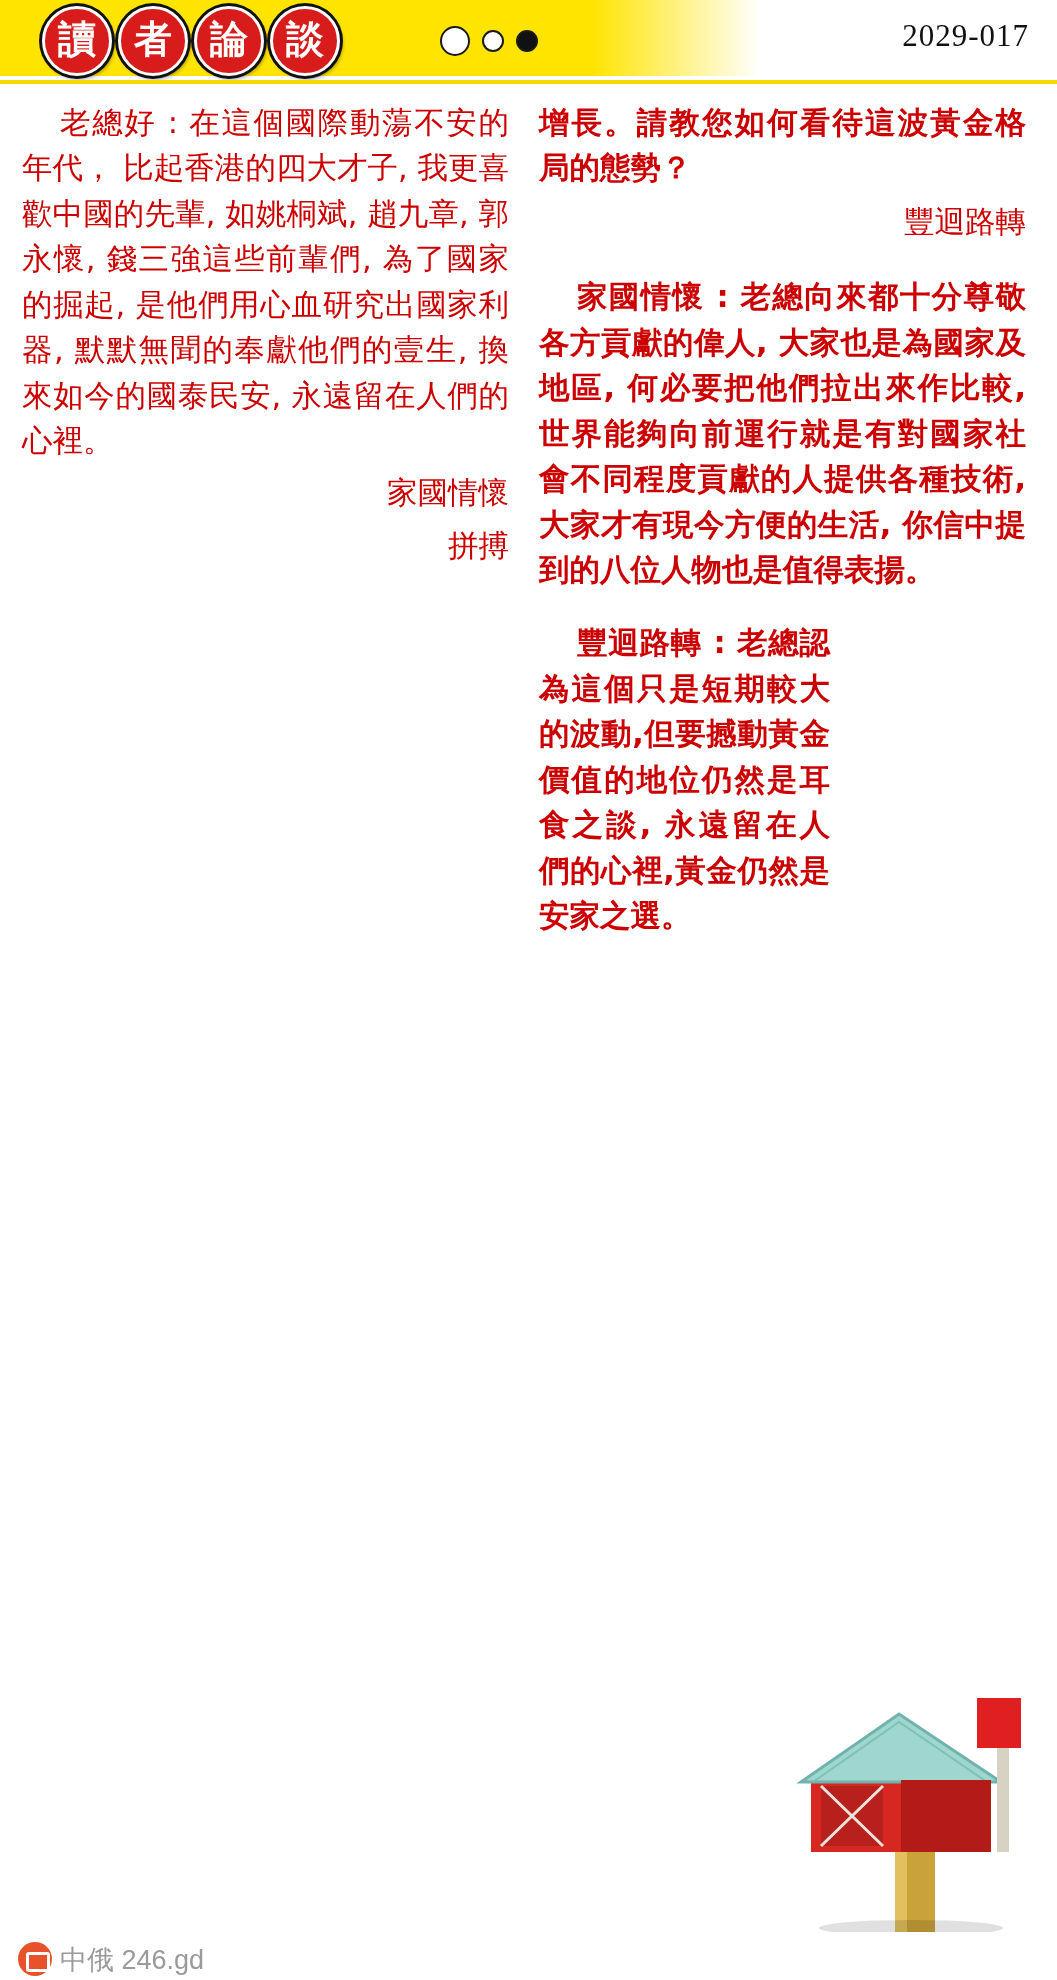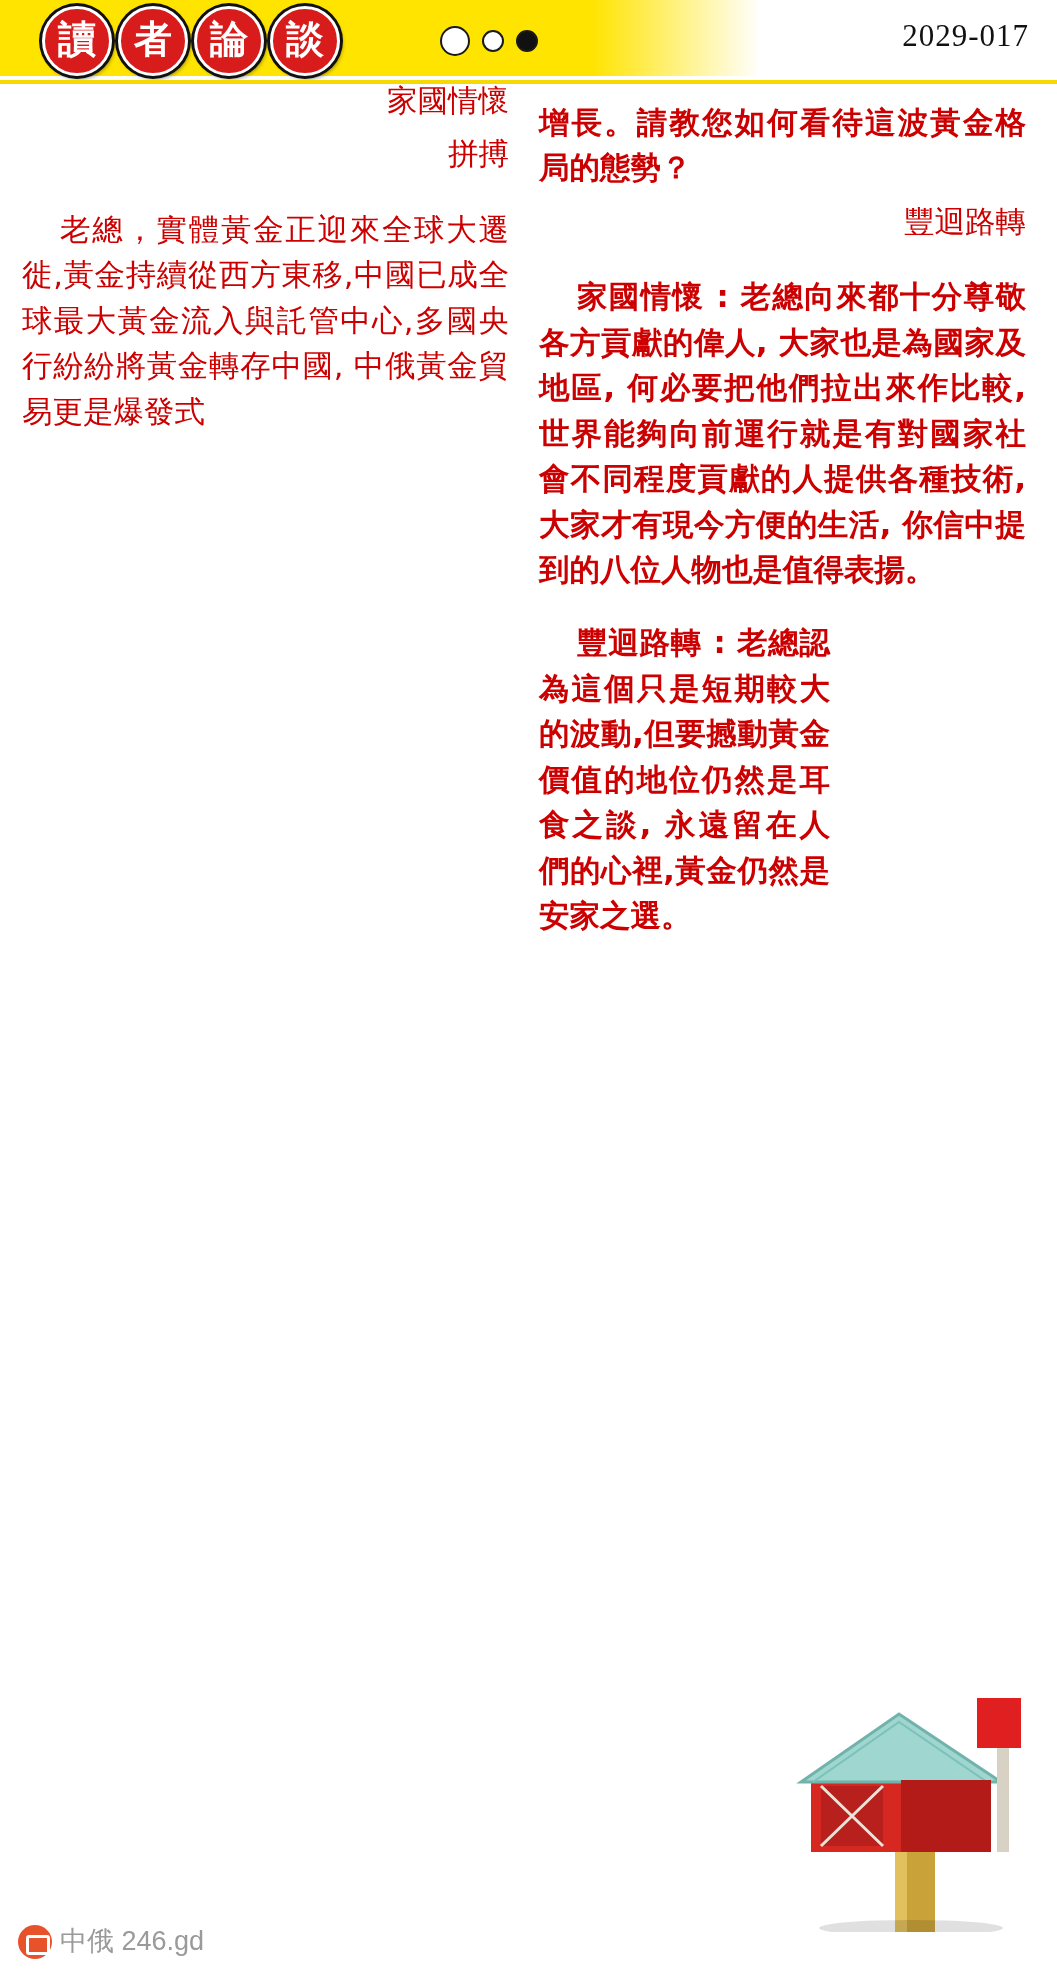--- a/index.html
+++ b/index.html
@@ -131,23 +131,23 @@
     bottom: 52px;
     width: 260px;
     height: 270px;
     pointer-events: none;
   }
 
   
   .watermark {
     position: absolute;
     left: 14px;
-    bottom: 22px;
-    display: flex;
-    align-items: flex-end;
+    bottom: 3px;
+    display: flex;
+    align-items: flex-start;
     gap: 8px;
     background: rgba(255,255,255,.55);
     padding: 3px 10px 3px 4px;
     border-radius: 4px;
   }
   .wm-badge {
     width: 34px; height: 34px;
     border-radius: 50%;
     background: #e8522a;
     position: relative;
@@ -185,25 +185,25 @@
     <span class="dot small filled"></span>
   </div>
 
   <div class="issue-no">2029-017</div>
 </div>
 
 <div class="page">
   <div class="columns">
 
     <div class="col left">
+      <p class="para indent">老總好 : 在這個國際動蕩不安的年代， 比起香港的四大才子, 我更喜歡中國的先輩, 如姚桐斌, 趙九章, 郭永懷, 錢三強這些前輩們, 為了國家的掘起, 是他們用心血研究出國家利器, 默默無聞的奉獻他們的壹生, 換來如今的國泰民安, 永遠留在人們的心裡。</p>
       <div class="sign">家國情懷</div>
 
       <div class="sign">拼搏</div>
 
-      <p class="para indent">老總，實體黃金正迎來全球大遷徙,黃金持續從西方東移,中國已成全球最大黃金流入與託管中心,多國央行紛紛將黃金轉存中國, 中俄黃金貿易更是爆發式</p>
     </div>
 
     <div class="col right">
       <p class="para">增長。請教您如何看待這波黃金格局的態勢？</p>
       <div class="sign tight">豐迴路轉</div>
 
       <p class="para indent">家國情懷 : 老總向來都十分尊敬各方貢獻的偉人, 大家也是為國家及地區, 何必要把他們拉出來作比較, 世界能夠向前運行就是有對國家社會不同程度貢獻的人提供各種技術, 大家才有現今方便的生活, 你信中提到的八位人物也是值得表揚。</p>
 
 
       <div class="float-spacer"></div>

